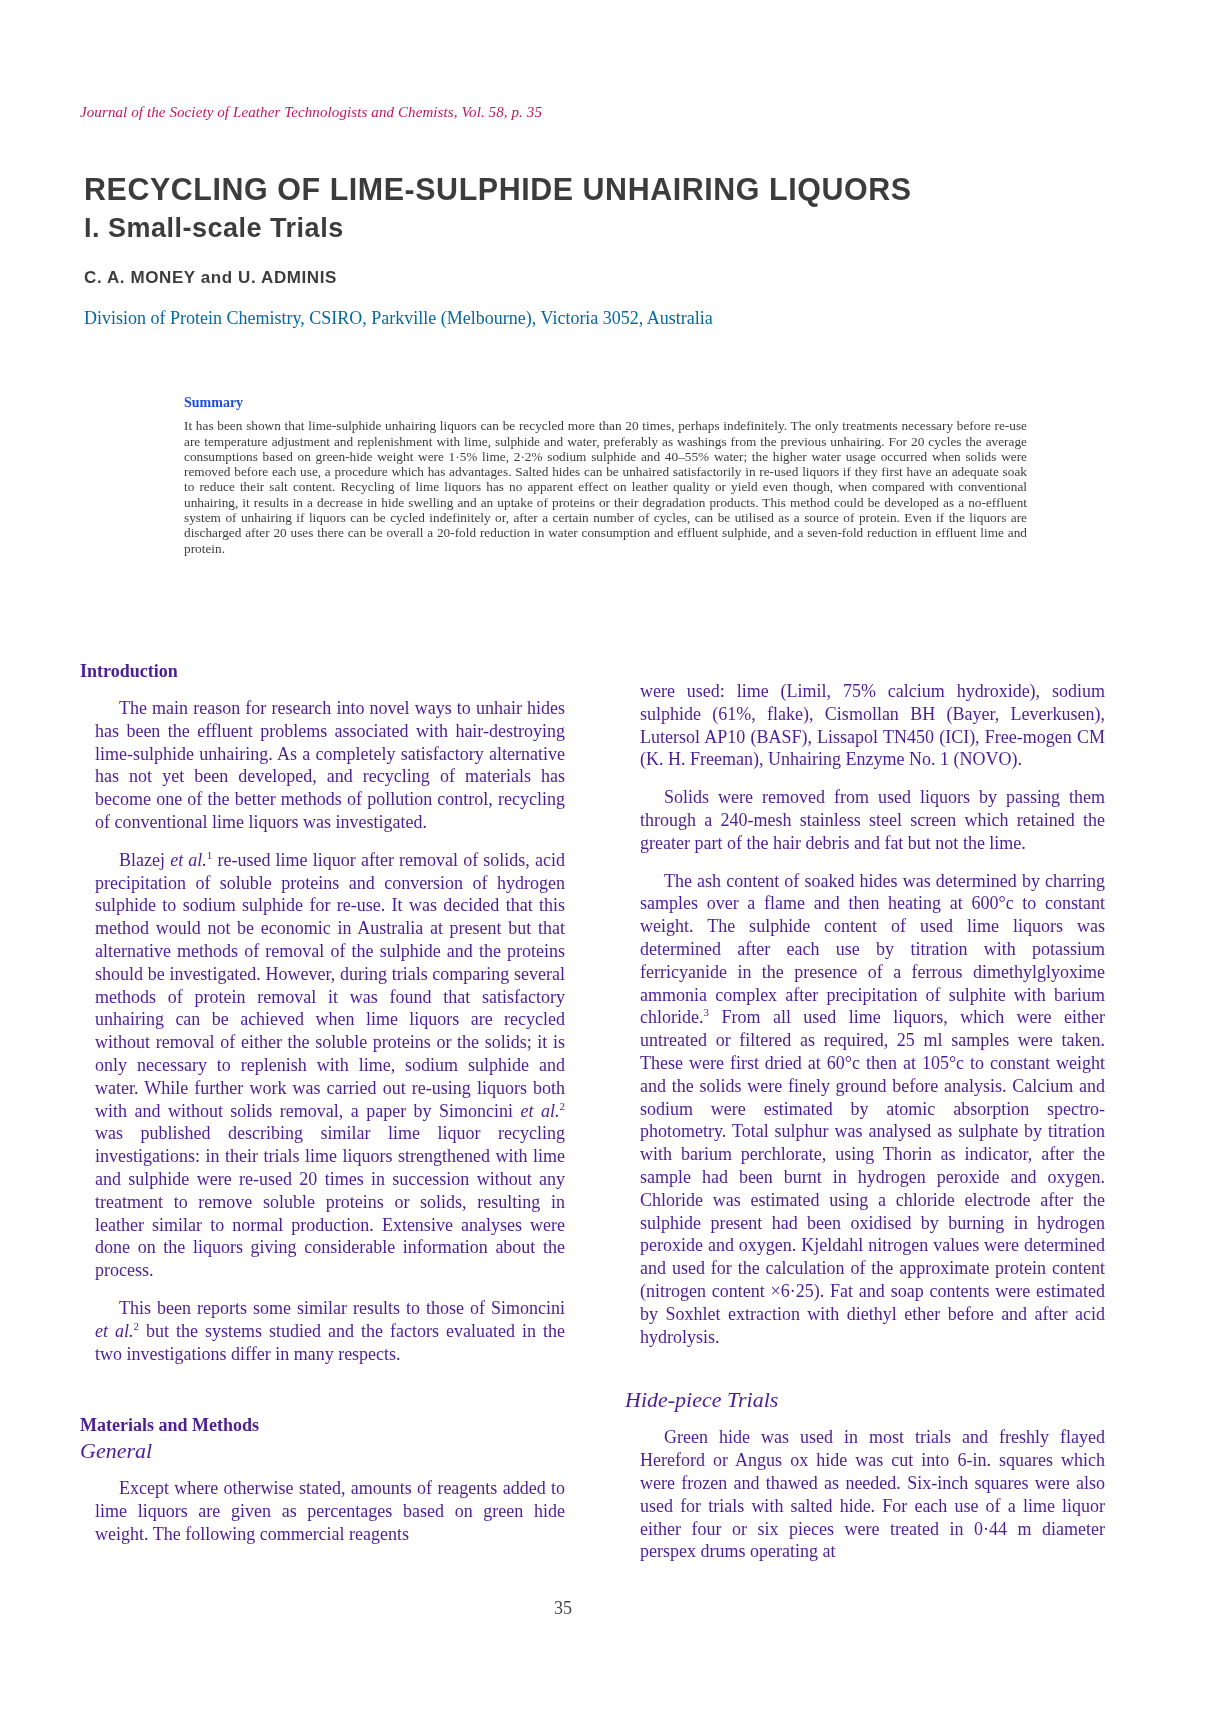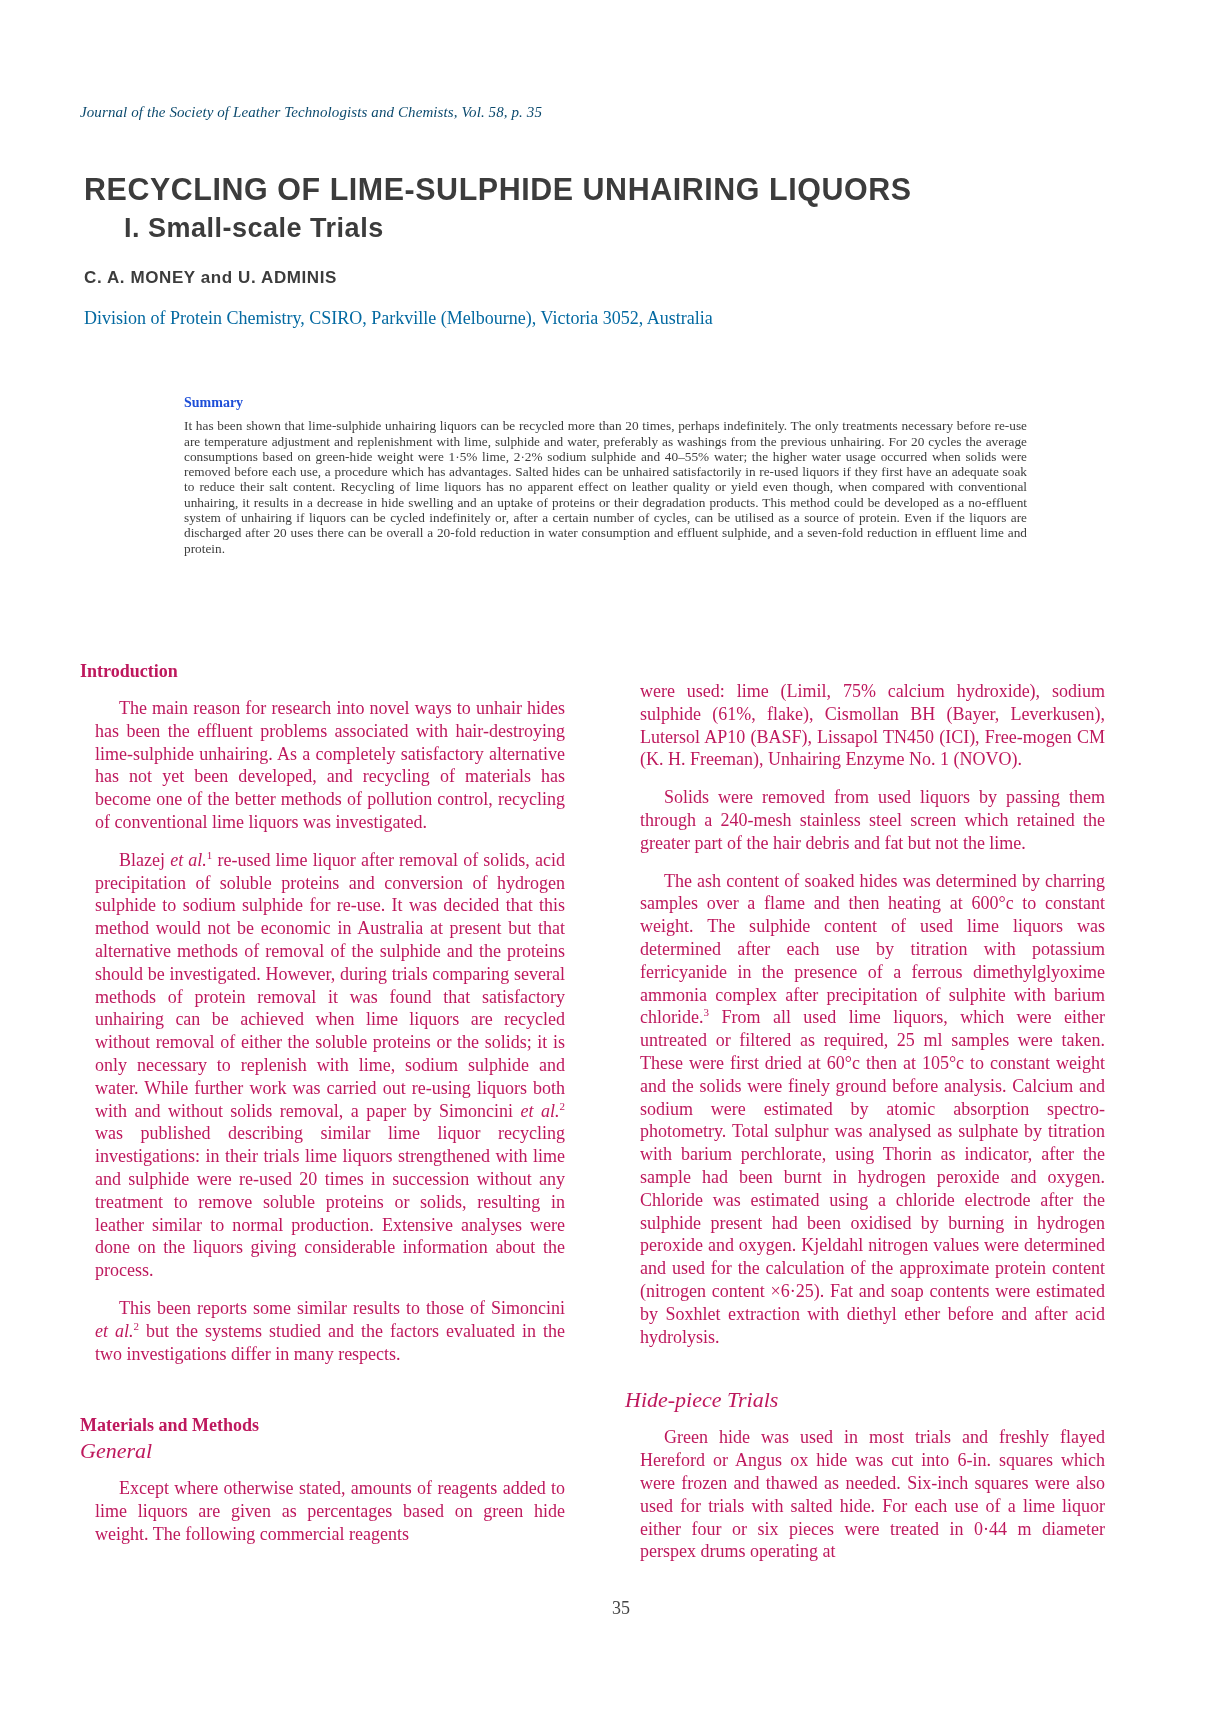--- a/index.html
+++ b/index.html
@@ -4,32 +4,32 @@
   <style>
     html, body { margin: 0; padding: 0; background: #ffffff; }
     body {
       width: 1208px; height: 1713px; position: relative; overflow: hidden;
       color: #3a3a3a;
       font-family: "Liberation Serif", serif;
     }
     .journal {
       position: absolute; left: 80px; top: 104px;
       font-family: "Liberation Serif", serif; font-style: italic;
-      font-size: 15px; letter-spacing: 0.1px; color: #0c4a6e;
+      font-size: 15px; letter-spacing: 0.1px; color: #be185d;
     }
     .title {
       position: absolute; left: 84px; top: 172px;
       font-family: "Liberation Sans", sans-serif; font-weight: bold;
       font-size: 31px; letter-spacing: 0.6px; color: #3c3c3c; line-height: 36px;
       transform: scaleX(0.98); transform-origin: left top;
     }
     .subtitle {
       position: absolute; left: 84px; top: 213px;
       font-family: "Liberation Sans", sans-serif; font-weight: bold;
-      font-size: 27px; letter-spacing: 0.5px; color: #3c3c3c; margin-left: 40px;
+      font-size: 27px; letter-spacing: 0.5px; color: #3c3c3c;
     }
     .authors {
       position: absolute; left: 84px; top: 268px;
       font-family: "Liberation Sans", sans-serif; font-weight: bold;
       font-size: 17px; letter-spacing: 0.6px; color: #3c3c3c;
     }
     .affil {
       position: absolute; left: 84px; top: 308px;
       font-family: "Liberation Serif", serif; 
       font-size: 18px; color: #0369a1;
@@ -38,37 +38,37 @@
       position: absolute; left: 184px; top: 380px; width: 843px;
       font-size: 13.3px; line-height: 15.3px; text-align: justify;
       color: #3d3d3d;
     }
     .summary h3 {
       margin: 15px 0 8px 0; font-size: 14px; font-weight: bold; color: #1d4ed8;
     }
     .summary p { margin: 0; }
     .col {
       position: absolute; width: 500px;
-      font-size: 18px; line-height: 22.8px; text-align: justify; color: #be185d;
+      font-size: 18px; line-height: 22.8px; text-align: justify; color: #4c1d95;
     }
     .col-left { left: 80px; top: 660px; }
     .col-right { left: 625px; top: 665px; width: 495px; }
     .col h2 {
       margin: 0 0 4px 0; font-size: 18px; font-weight: bold; line-height: 22px;
     }
     .col h4 {
       margin: 0 0 4px 0; font-size: 22px; font-weight: normal; font-style: italic; line-height: 22px;
     }
     .col p { margin: 15px; text-indent: 24px; }
     .col p.noindent { text-indent: 0; }
     .gap-lg { height: 34px; }
     .gap-md { height: 26px; }
     sup { font-size: 11px; line-height: 0; vertical-align: super; }
     .page-num {
-      position: absolute; left: 612px; top: 1598px;
+      position: absolute; left: 554px; top: 1598px;
       font-size: 18px; color: #444;
     }
   </style>
 </head>
 <body>
 
 <div class="journal">Journal of the Society of Leather Technologists and Chemists, Vol. 58, p. 35</div>
 <div class="title">RECYCLING OF LIME-SULPHIDE UNHAIRING LIQUORS</div>
 <div class="subtitle">I. Small-scale Trials</div>
 <div class="authors">C. A. MONEY and U. ADMINIS</div>

